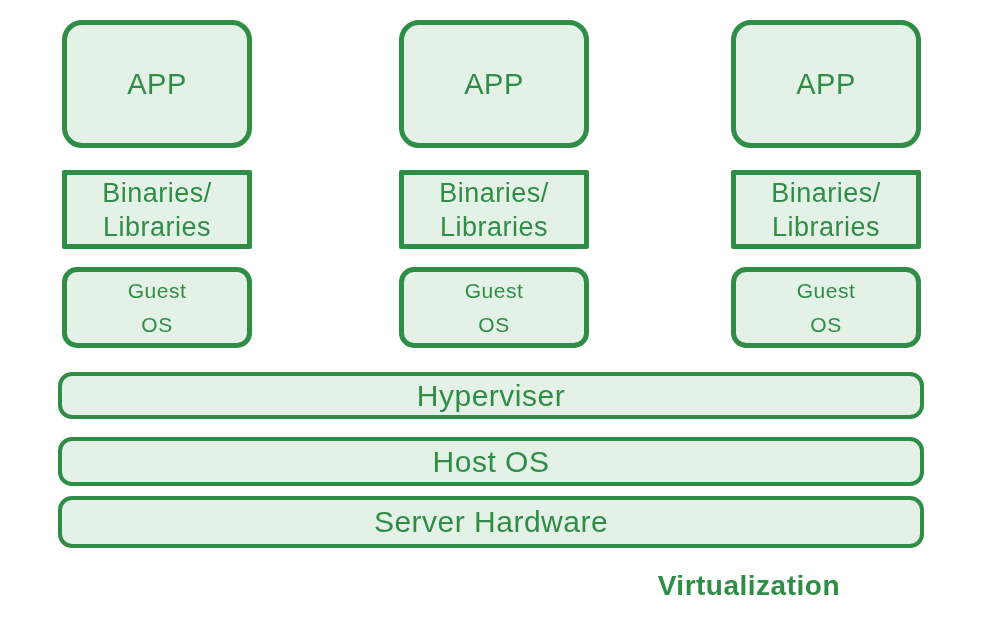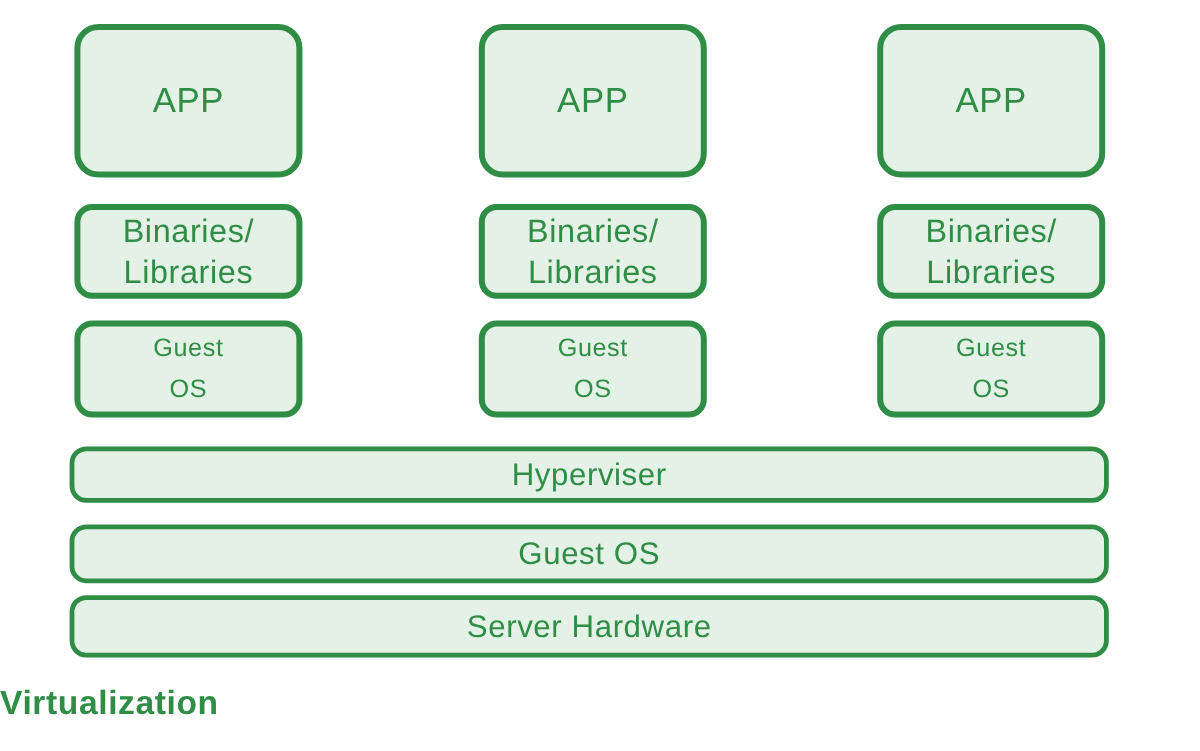--- a/index.html
+++ b/index.html
@@ -23,31 +23,31 @@
     align-items:center;
     justify-content:center;
     text-align:center;
     letter-spacing:0.5px;
   }
   .col-box{width:190px;}
   .col1{left:62px;}
   .col2{left:399px;}
   .col3{left:731px;}
   .app-box{top:20px;height:128px;border-radius:20px;font-size:29px;}
-  .bin-box{top:170px;height:79px;border-radius:15px;font-size:27px;line-height:34px;}
+  .bin-box{top:170px;height:79px;border-radius:2px;font-size:27px;line-height:34px;}
   .guest-box{top:267px;height:81px;border-radius:15px;font-size:21px;line-height:34px;}
   .layer-bar{
-    left:58px;width:866px;border-width:4px;border-radius:14px;font-size:26px;
+    left:58px;width:866px;border-width:4px;border-radius:14px;font-size:30px;
   }
   .layer-0{top:372px;height:47px;}
   .layer-1{top:437px;height:49px;}
   .layer-2{top:496px;height:52px;}
   .caption{
     position:absolute;top:570px;left:0;width:840px;
-    text-align:left;color:var(--text);font-weight:700;font-size:28px;
+    text-align:right;color:var(--text);font-weight:700;font-size:28px;
     letter-spacing:0.5px;
   }
   .line{display:block;}
 </style>
 </head>
 <body>
 
 <div class="canvas">
 
   <div class="box col-box col1 app-box">
@@ -83,21 +83,21 @@
   </div>
   <div class="box col-box col3 guest-box">
     <span class="line">Guest</span>
     <span class="line">OS</span>
   </div>
 
   <div class="box layer-bar layer-0">
     <span class="line">Hyperviser</span>
   </div>
   <div class="box layer-bar layer-1">
-    <span class="line">Guest OS</span>
+    <span class="line">Host OS</span>
   </div>
   <div class="box layer-bar layer-2">
     <span class="line">Server Hardware</span>
   </div>
 
   <div class="caption">Virtualization</div>
 
 </div>
 
 </body></html>

